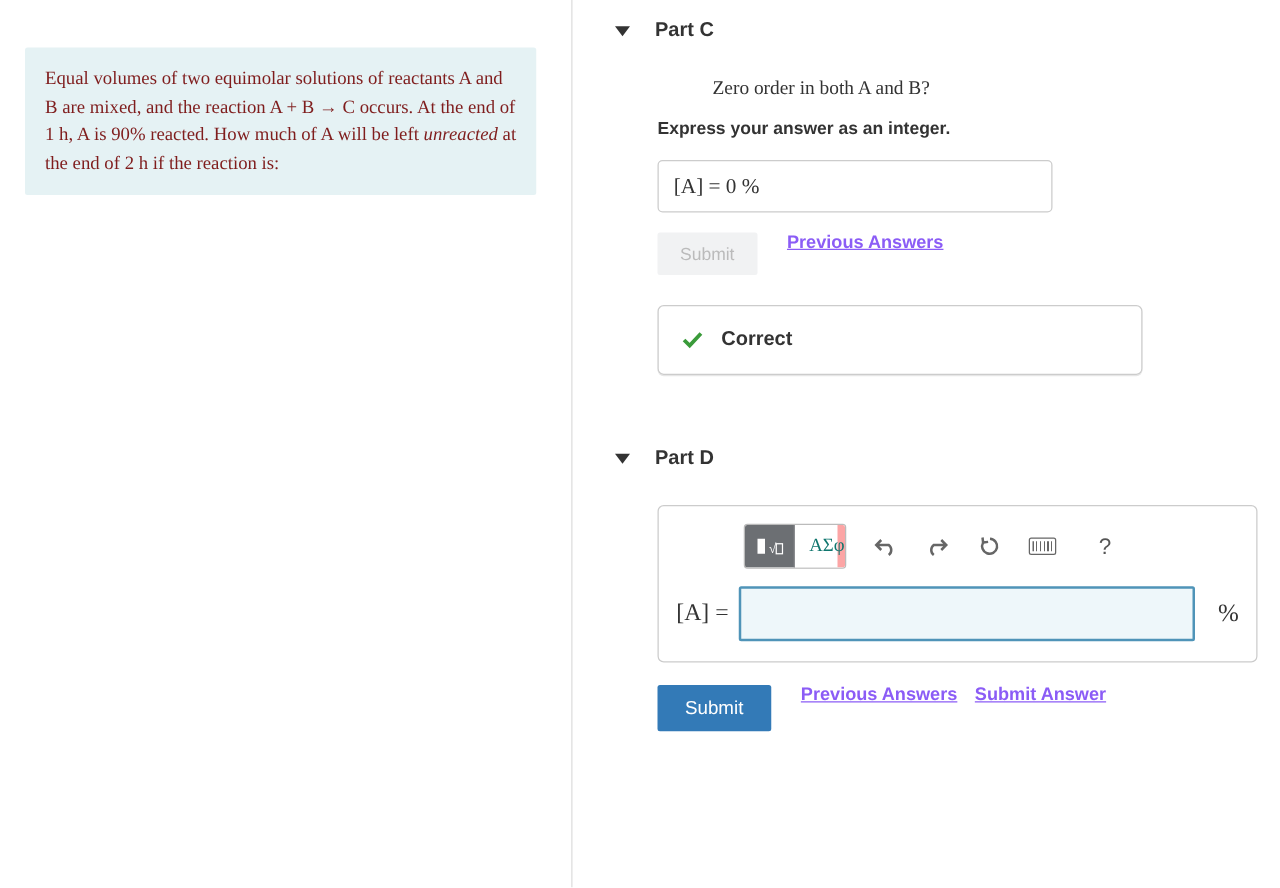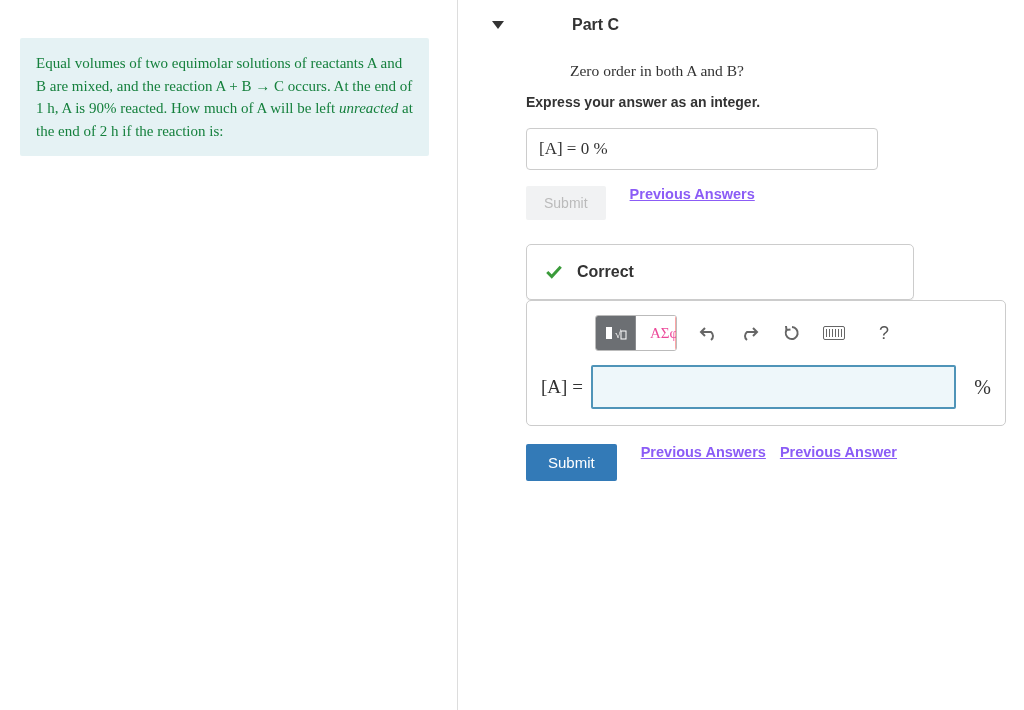--- a/index.html
+++ b/index.html
@@ -15,49 +15,49 @@
   }
   .layout { display: flex; height: 100%; }
   .left-col { width: 470px; padding: 38px 28px 0 20px; }
   .divider { width: 1px; background: #ddd; margin-top: 0; }
   .right-col { flex: 1; padding: 0 18px 0 24px; }
   .problem-box {
     background: #e5f2f4;
     padding: 14px 16px;
     line-height: 1.5;
     font-size: 15px;
-    color: #15803d;
+    color: #7f1d1d;
     border-radius: 2px;
   }
   .problem-box .math { font-family: "Times New Roman", serif; }
   .part-header {
     display: flex;
     align-items: center;
     padding: 12px 10px;
     margin-bottom: 16px;
   }
-  .part-header.first { margin-top: 4px; gap: 48px; }
+  .part-header.first { margin-top: 4px; }
   .part-header.second { margin-top: 46px; }
   .caret {
     width: 0; height: 0;
     border-left: 6px solid transparent;
     border-right: 6px solid transparent;
     border-top: 8px solid #333;
     margin-right: 20px;
   }
   .part-title { font-weight: bold; font-size: 16px; }
   .part-body { padding-left: 44px; }
   .q-text { margin-bottom: 14px; font-size: 15.5px; }
   .q-text .mathv { font-family: "Times New Roman", serif; margin-left: 44px; }
   .instr { font-weight: bold; margin-bottom: 18px; font-size: 14px; }
   .answer-box {
     border: 1px solid #ccc;
     border-radius: 4px;
     padding: 10px 12px;
-    width: 352px;
+    width: 316px;
     font-family: "Times New Roman", serif;
     font-size: 17px;
     margin-bottom: 16px;
     color:#333;
   }
   .btn-row { display: flex; align-items: flex-start; margin-bottom: 24px; }
   .btn-submit-disabled {
     background: #f1f2f3; color: #bbb; border: none;
     padding: 9px 18px; font-size: 14px; border-radius: 2px;
     margin-right: 24px;
@@ -92,21 +92,21 @@
     margin-bottom: 14px; padding-left:54px;
   }
   .tb-group { display:flex; border:1px solid #bbb; border-radius:3px; overflow:hidden; margin-right:10px;}
   .tb-btn {
     width: 40px; height: 34px;
     background: #6c6f73; color:#fff;
     display:flex; align-items:center; justify-content:center;
     font-size:15px; border-right:1px solid #8a8c8f;
   }
   .tb-btn:last-child{border-right:none;}
-  .tb-btn.light { background:#fff; color:#ec4899; border-right:1px solid #fca5a5;padding-left:17px;}
+  .tb-btn.light { background:#fff; color:#0f766e; border-right:6px solid #fca5a5;padding-left:17px;}
   .tb-light-group{display:flex; align-items:center;}
   .tb-icon{ width:34px; height:30px; display:flex; align-items:center; justify-content:center; color:#666; font-size:17px; margin:0 4px; cursor:pointer;}
   .tb-q { margin-left:12px; color:#555; font-size:18px;}
   .input-row { display:flex; align-items:center; }
   .input-label { font-family:"Times New Roman", serif; font-size:19px; margin-right:8px;}
   .ans-input {
     flex:1; height:44px;
     border:2px solid #4f94b8;
     background:#eef7fa;
     border-radius:2px;
@@ -146,20 +146,24 @@
       <div class="feedback">
         <span class="check">
           <svg viewBox="0 0 24 24" width="18" height="18">
               <path fill="none" stroke="#3a9b3a" stroke-width="4" d="M3 12 L9 18 L21 5"></path>
             </svg>
         </span>
         <span class="feedback-text">Correct</span>
       </div>
     </div>
 
+    <div class="part-header second">
+      <div class="caret"></div>
+      <div class="part-title">Part D</div>
+    </div>
     <div class="part-body">
 
       <div class="input-panel">
         <div class="toolbar">
           <div class="tb-group">
             <div class="tb-btn">
               <svg width="22" height="18" viewBox="0 0 22 18">
                   <rect x="1" y="3" width="6" height="12" fill="#fff"></rect>
                   <text x="10" y="14" fill="#fff" font-size="11" font-family="serif">√</text>
                   <rect x="16" y="7" width="5" height="8" fill="none" stroke="#fff"></rect>
@@ -193,18 +197,18 @@
         <div class="input-row">
           <span class="input-label">[A] =</span>
           <input class="ans-input" type="text" value="" style="">
           <span class="unit">%</span>
         </div>
       </div>
 
       <div class="btn-row">
         <button class="btn-submit-active">Submit</button>
         <span class="link">Previous Answers</span>
-        <span class="link">Previous Answer</span>
+        <span class="link">Submit Answer</span>
       </div>
     </div>
 
   </div>
 </div>
 
 </body></html>

